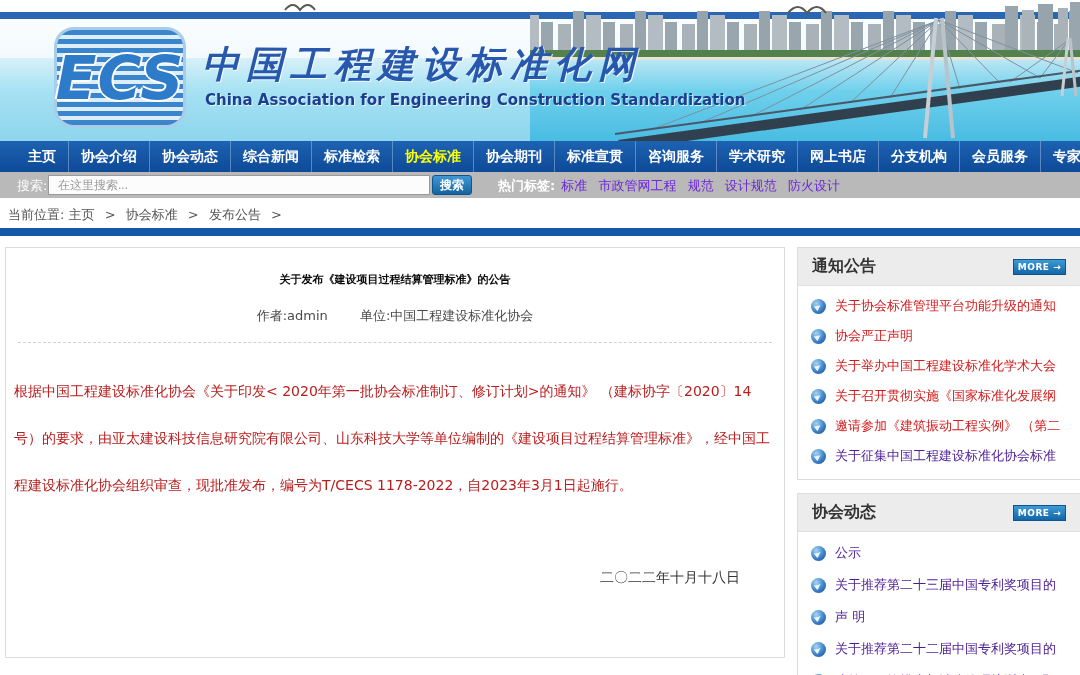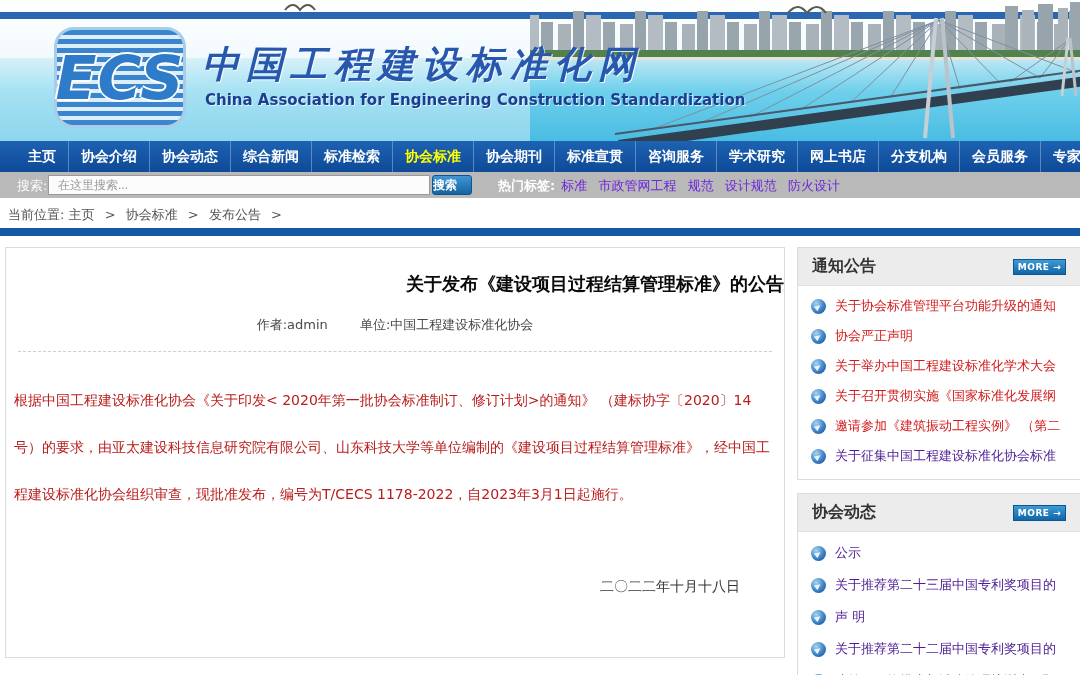--- a/index.html
+++ b/index.html
@@ -31,35 +31,35 @@
   .nav a.active { color:#ffff00; }
 
   
   .searchbar { position:absolute; left:0; top:172px; width:1080px; height:26px; background:#b9b9b9; }
   .searchbar .lbl { position:absolute; left:17px; top:5px; font-size:13px; color:#fdfdfd; }
   .searchbar input { position:absolute; left:48px; top:3px; width:382px; height:20px;
                      border:1px solid #9a9a9a; background:#fcfcfc; font-size:12px; color:#a16207; padding:0 9px; }
   .searchbar input::placeholder { color:#999; }
   .search-btn { position:absolute; left:432px; top:3px; width:40px; height:20px; border:1px solid #0d5590;
                 border-radius:3px; background:linear-gradient(#3f97d5,#15639f); color:#fff; font-size:12px;
-                font-weight:bold; line-height:18px; text-align:left; cursor:pointer; }
+                font-weight:bold; line-height:18px; text-align:center; cursor:pointer; }
   .hot { position:absolute; left:498px; top:5px; font-size:13px; color:#fff; white-space:nowrap; }
   .hot b { font-weight:bold; margin-right:2px; }
   .hot a { color:#6d28d9; text-decoration:none; margin-right:7px; cursor:pointer; }
 
   
   .crumbrow { position:absolute; left:8px; top:206px; font-size:13px; color:#555; }
   .crumbrow a { color:#555; text-decoration:none; cursor:pointer; }
   .crumbrow .sep { margin:0 6px; }
   .bluebar { position:absolute; left:0; top:228px; width:1080px; height:8px; background:#1459a5; }
 
   
   .article { position:absolute; left:5px; top:247px; width:780px; height:411px;
              border:1px solid #dcdcdc; background:#fff; }
-  .article h1 { margin-top:24px; text-align:right; font-size:18px; font-weight:bold; color:#0a0a0a; }
+  .article h1 { margin-top:24px; text-align:center; font-size:11px; font-weight:bold; color:#0a0a0a; }
   .meta { margin-top:20px; text-align:center; font-size:13px; color:#4a4a4a; }
   .meta span { margin:0 14px; }
   .dashsep { margin:17px 12px 0; border-top:1px dashed #cfcfcf; }
   .docno { margin-top:15px; text-align:center; font-size:14px; color:#333; }
   .bodytext { margin:25px 10px 0 8px; font-size:14px; color:#b91c1c; line-height:47px; text-align:left; }
   .artdate { margin-top:60px; padding-right:44px; text-align:right; font-size:14px; color:#333; }
 
   
   .sidebox { position:absolute; left:797px; width:300px; border:1px solid #dcdcdc; background:#fff; overflow:hidden; }
   .sidebox.notice { top:247px; height:233px; }

